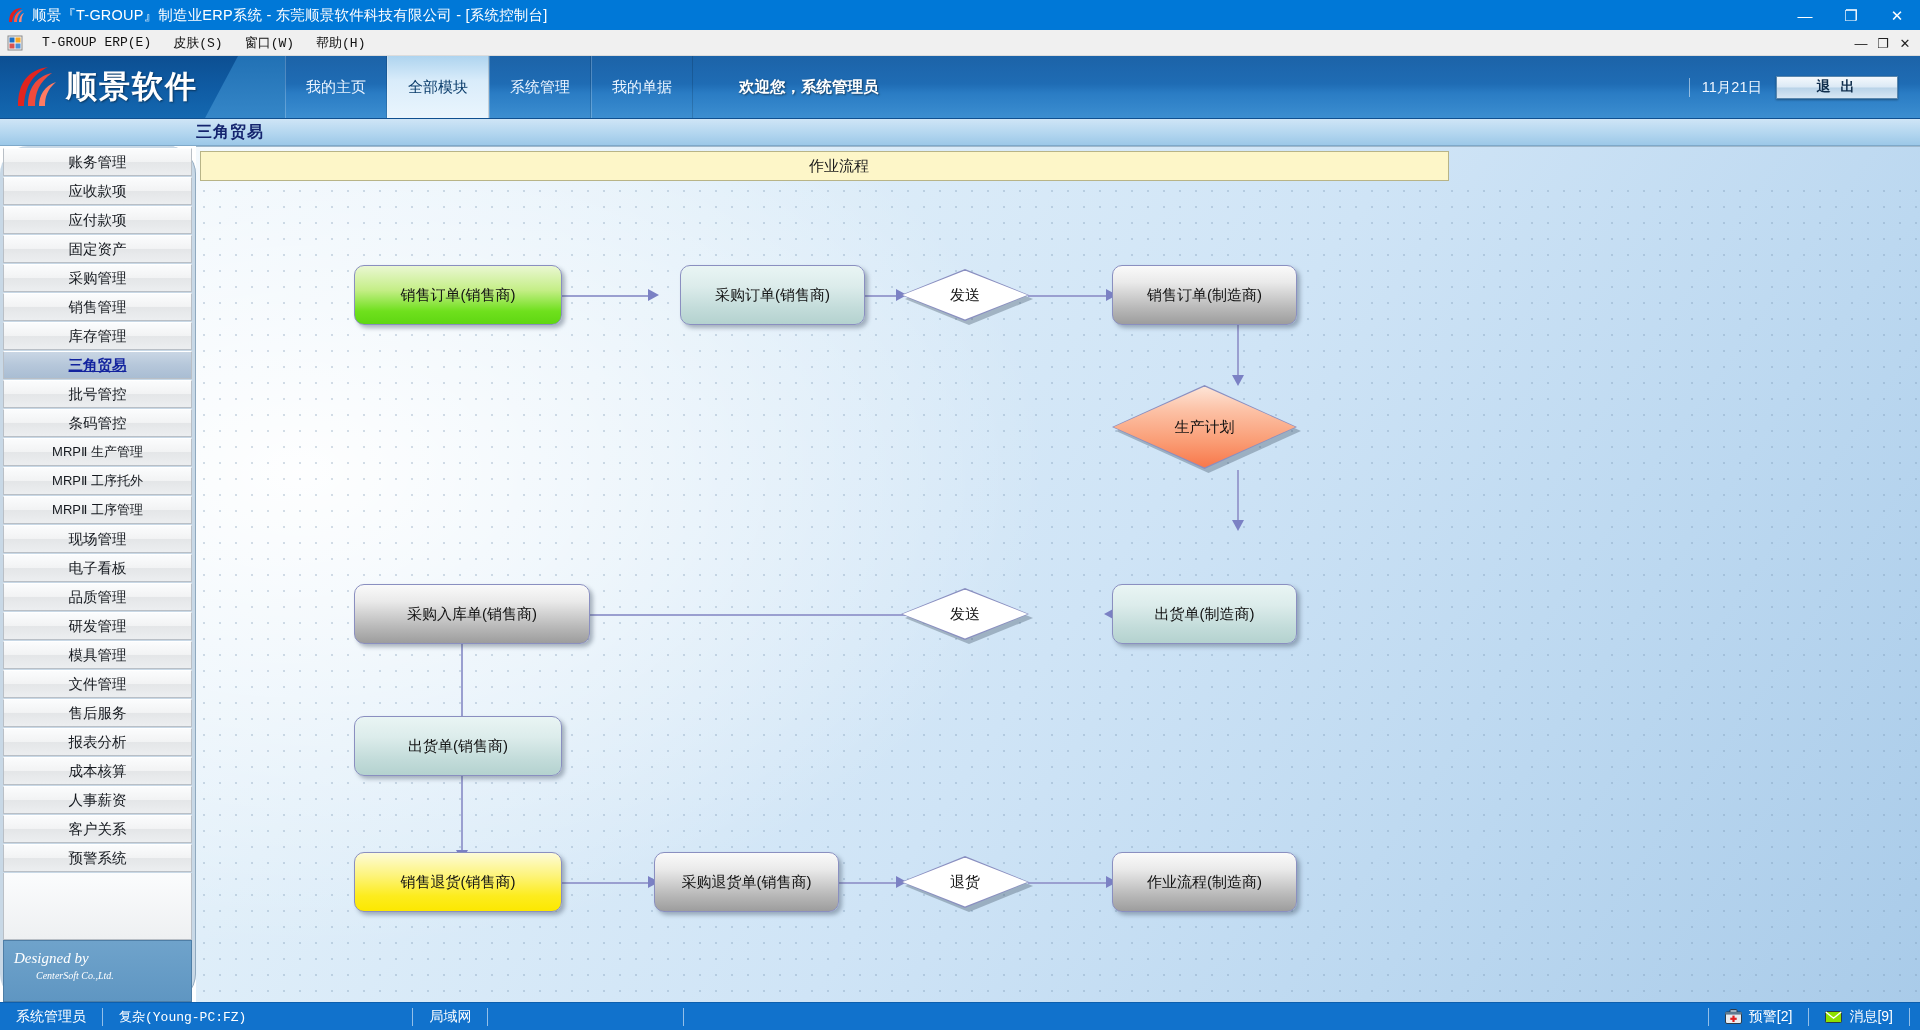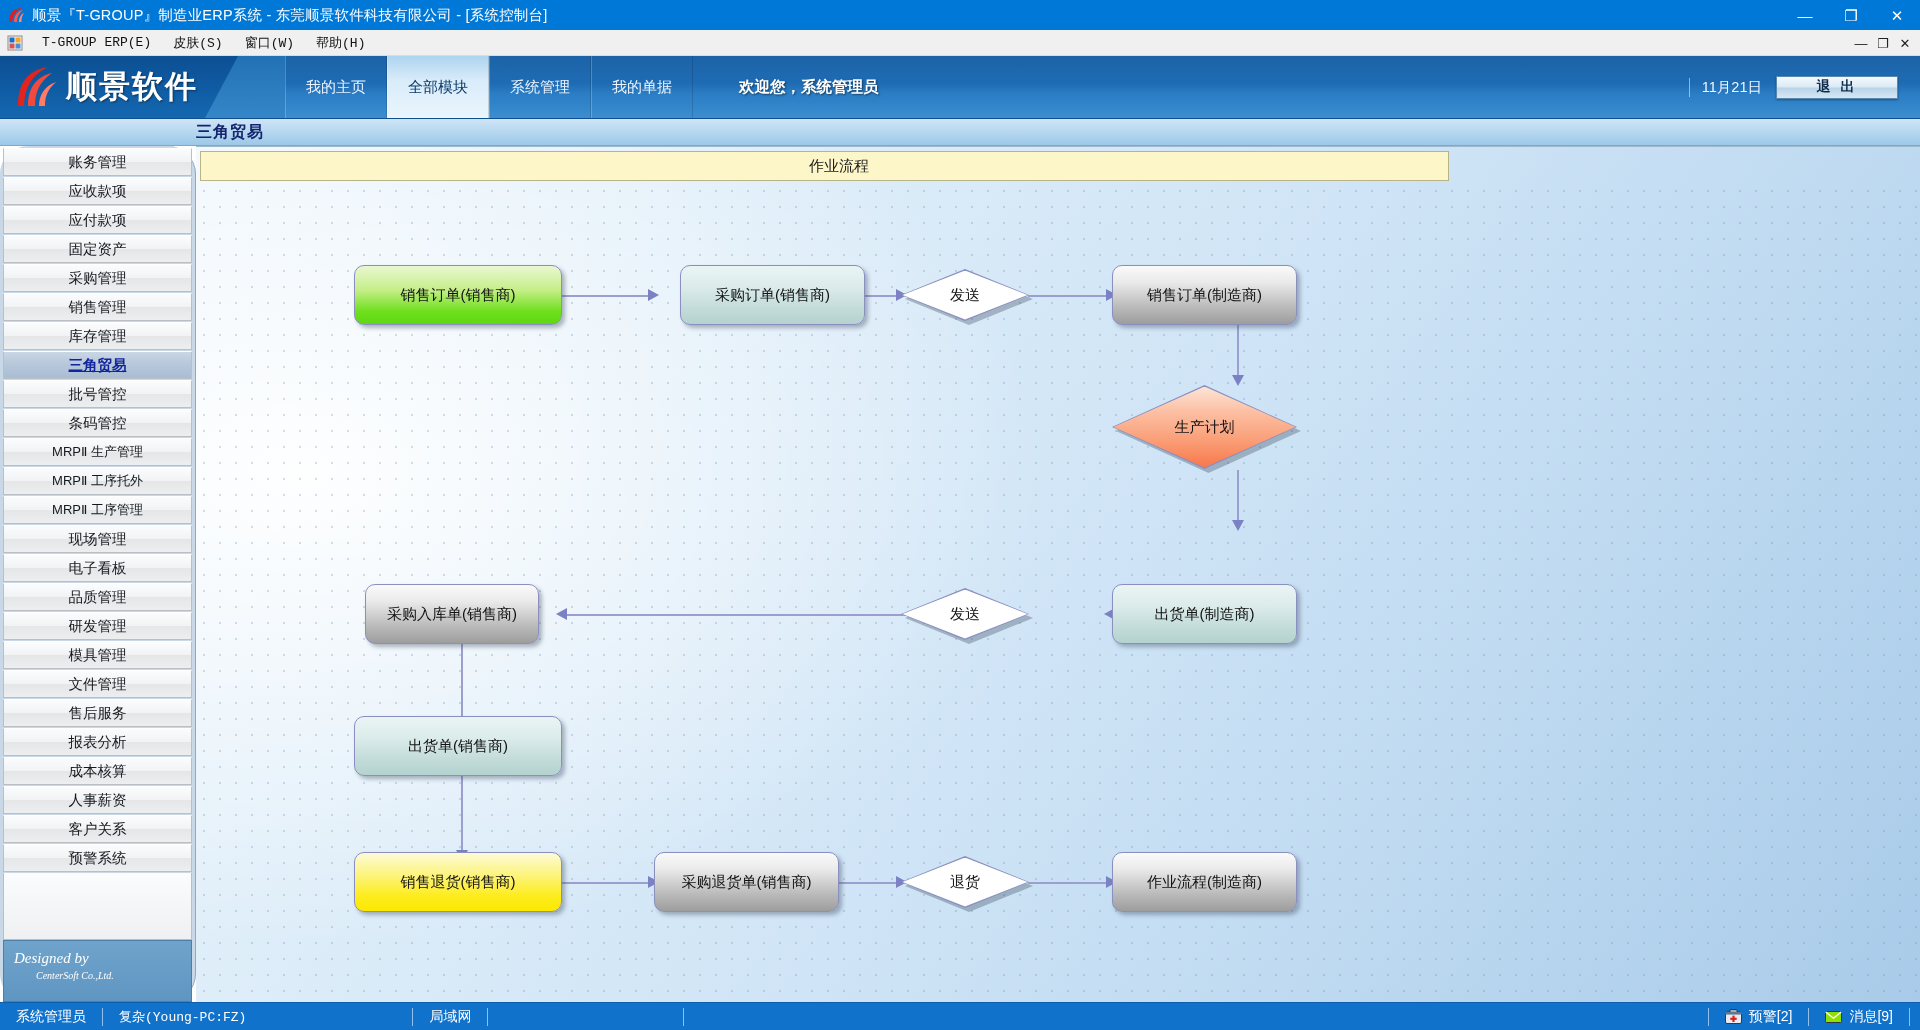--- a/index.html
+++ b/index.html
@@ -371,21 +371,21 @@
 
     <div class="node n-teal" style="left:916px;top:437px;width:185px;height:60px;">出货单(制造商)</div>
 
     <div class="diamond" style="left:705px;top:441px;width:128px;height:52px;">
       <span class="dshadow"></span>
       <span class="dborder"></span>
       <span class="dshape dfill-white"></span>
       <span class="dlabel">发送</span>
     </div>
 
-    <div class="node n-grey" style="left:169px;top:437px;width:174px;height:60px;">采购入库单(销售商)</div>
+    <div class="node n-grey" style="left:158px;top:437px;width:236px;height:60px;">采购入库单(销售商)</div>
 
     <div class="node n-yellow" style="left:158px;top:705px;width:208px;height:60px;">销售退货(销售商)</div>
 
     <div class="node n-teal" style="left:158px;top:569px;width:208px;height:60px;">出货单(销售商)</div>
 
     <div class="node n-grey" style="left:458px;top:705px;width:185px;height:60px;">采购退货单(销售商)</div>
 
     <div class="diamond" style="left:705px;top:709px;width:128px;height:52px;">
       <span class="dshadow"></span>
       <span class="dborder"></span>

